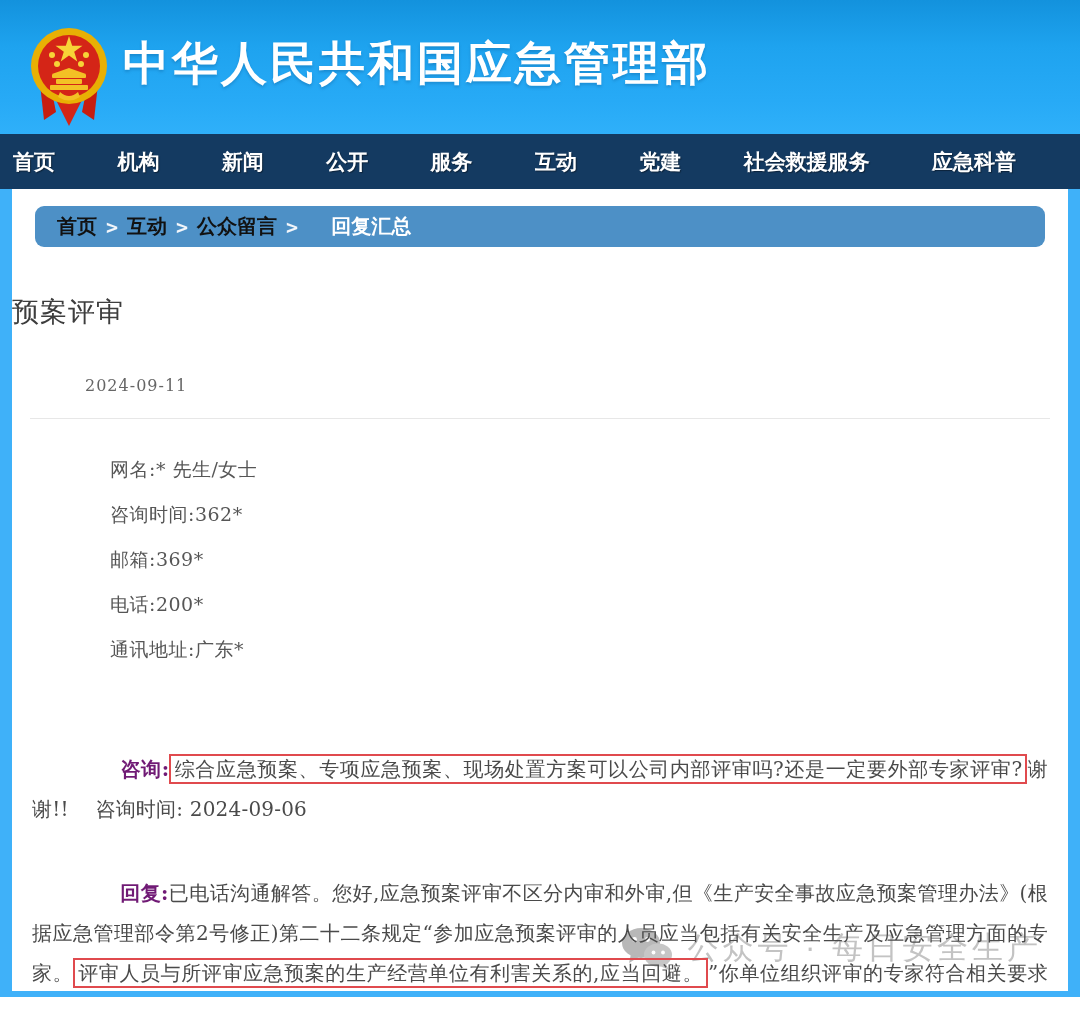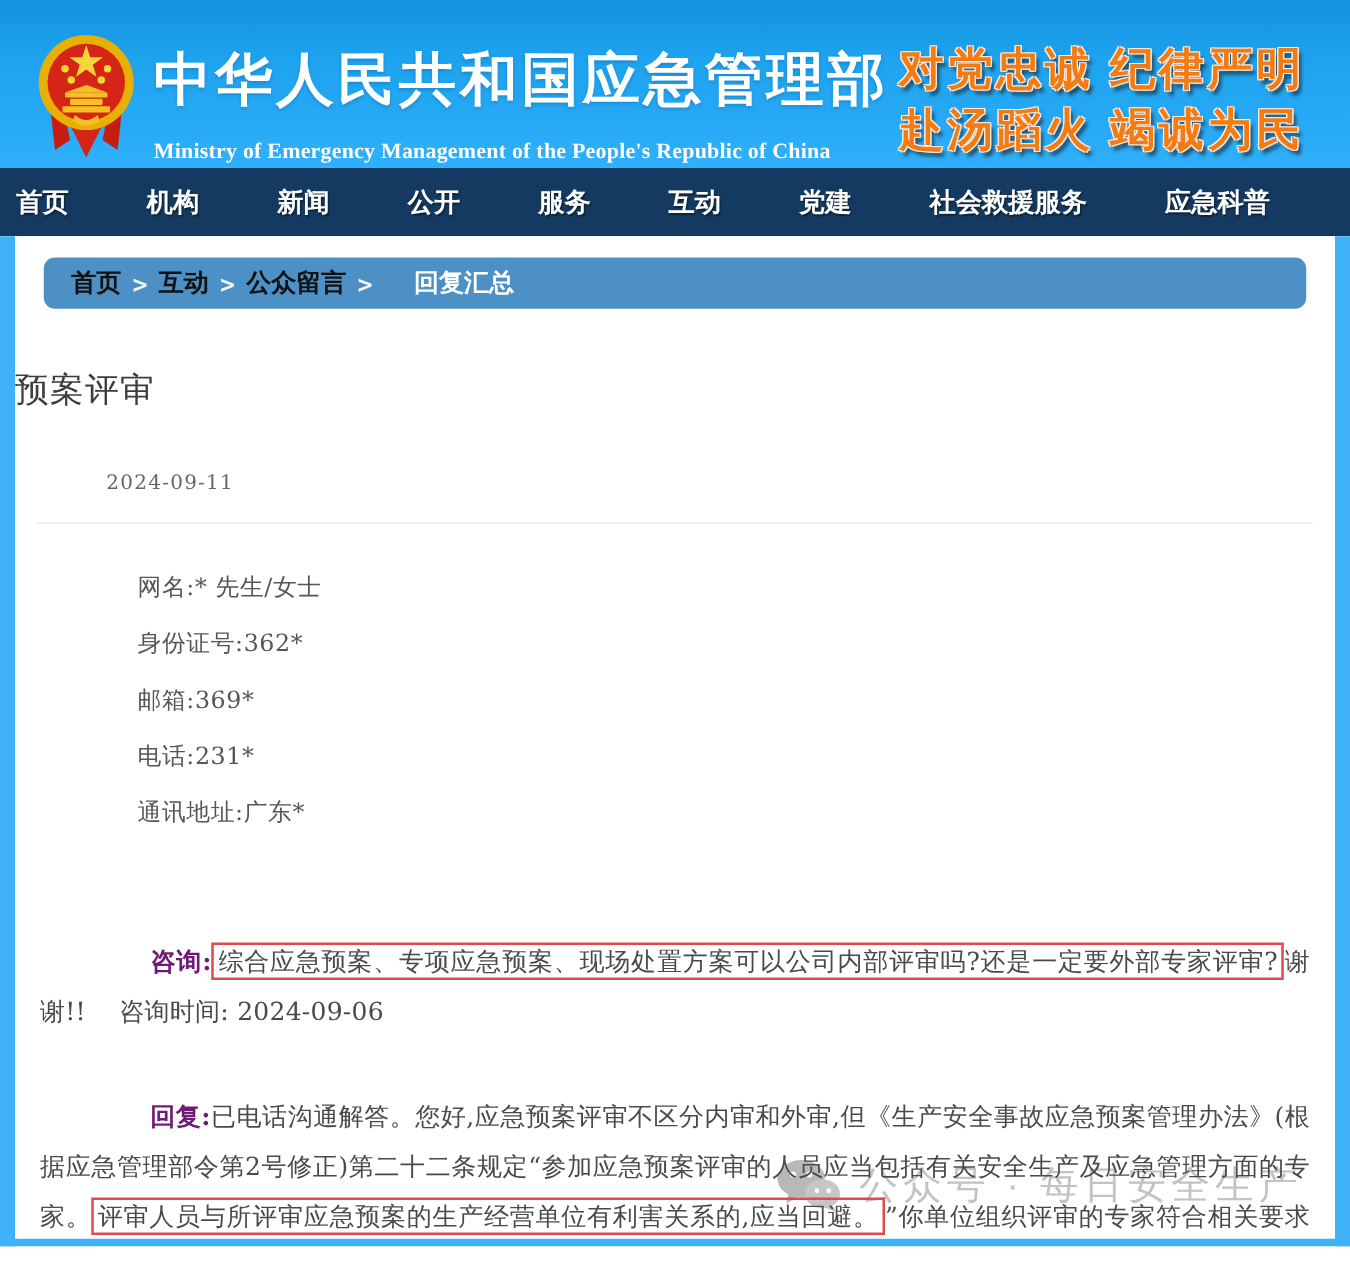--- a/index.html
+++ b/index.html
@@ -79,27 +79,22 @@
     <circle cx="51" cy="42" r="3" fill="#f7d437"></circle>
     <rect x="22" y="52" width="34" height="4" rx="1" fill="#f3c125"></rect>
     <rect x="26" y="57" width="26" height="5" rx="1" fill="#f3c125"></rect>
     <path d="M22 52 L39 46 L56 52 Z" fill="#f3c125"></path>
     <rect x="20" y="63" width="38" height="5" rx="1" fill="#f3c125"></rect>
     <path d="M30 70 q9 8 18 0 l2 5 q-11 7 -22 0 Z" fill="#f3c125"></path>
   </svg>
 
   <div class="header-titles">
     <div class="site-title">中华人民共和国应急管理部</div>
-    <div class="site-subtitle">Ministry of Emergency Management of the People's Republic of China</div>
   </div>
 
-  <div class="slogan">
-    <div>对党忠诚 纪律严明</div>
-    <div>赴汤蹈火 竭诚为民</div>
-  </div>
 </div>
 
 <div class="main-nav">
   <div class="nav-item">首页</div>
   <div class="nav-item">机构</div>
   <div class="nav-item">新闻</div>
   <div class="nav-item">公开</div>
   <div class="nav-item">服务</div>
   <div class="nav-item">互动</div>
   <div class="nav-item">党建</div>
@@ -119,23 +114,23 @@
     <span class="crumb current">回复汇总</span>
   </div>
 
   <div class="article">
     <div class="article-title">预案评审</div>
     <div class="article-date">2024-09-11</div>
     <div class="divider"></div>
 
     <div class="fields">
       <div class="field-row"><span>网名:</span><span>* 先生/女士</span></div>
-      <div class="field-row"><span>身份证号:</span><span>362*</span></div>
+      <div class="field-row"><span>咨询时间:</span><span>362*</span></div>
       <div class="field-row"><span>邮箱:</span><span>369*</span></div>
-      <div class="field-row"><span>电话:</span><span>231*</span></div>
+      <div class="field-row"><span>电话:</span><span>200*</span></div>
       <div class="field-row"><span>通讯地址:</span><span>广东*</span></div>
     </div>
 
     <p class="para para-consult"><span class="indent"></span><span class="seg-label">咨询:</span><span class="seg-boxed">综合应急预案、专项应急预案、现场处置方案可以公司内部评审吗?还是一定要外部专家评审?</span><span class="seg-normal">谢谢!!　 咨询时间: 2024-09-06</span></p>
 
     <p class="para para-reply"><span class="indent"></span><span class="seg-label">回复:</span><span class="seg-normal">已电话沟通解答。您好,应急预案评审不区分内审和外审,但《生产安全事故应急预案管理办法》(根据应急管理部令第2号修正)第二十二条规定“参加应急预案评审的人员应当包括有关安全生产及应急管理方面的专家。</span><span class="seg-boxed">评审人员与所评审应急预案的生产经营单位有利害关系的,应当回避。</span><span class="seg-normal">”你单位组织评审的专家符合相关要求即可。回复单位: 国家安全生产应急救援中心　　　　回复时间: 2024-09-11</span></p>
   </div>
 
   <div class="watermark">
     <svg width="52" height="44" viewBox="0 0 52 44" xmlns="http://www.w3.org/2000/svg">

